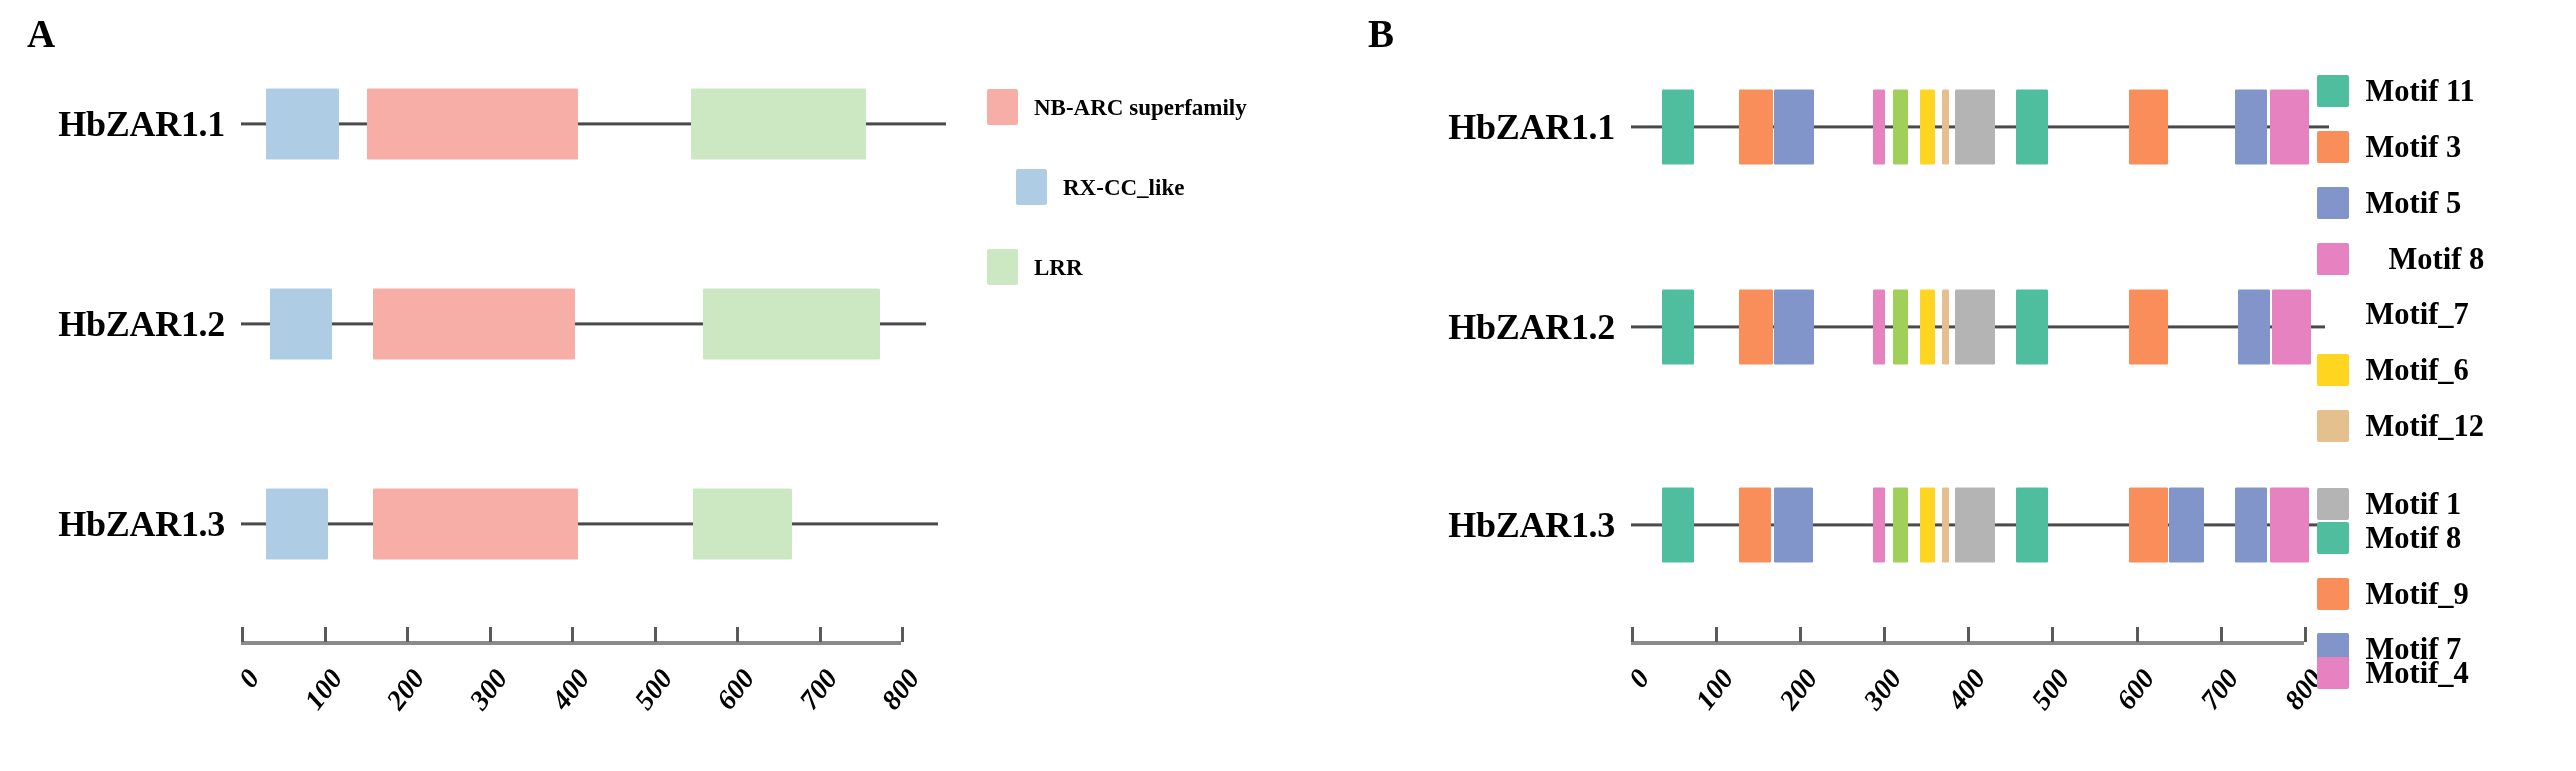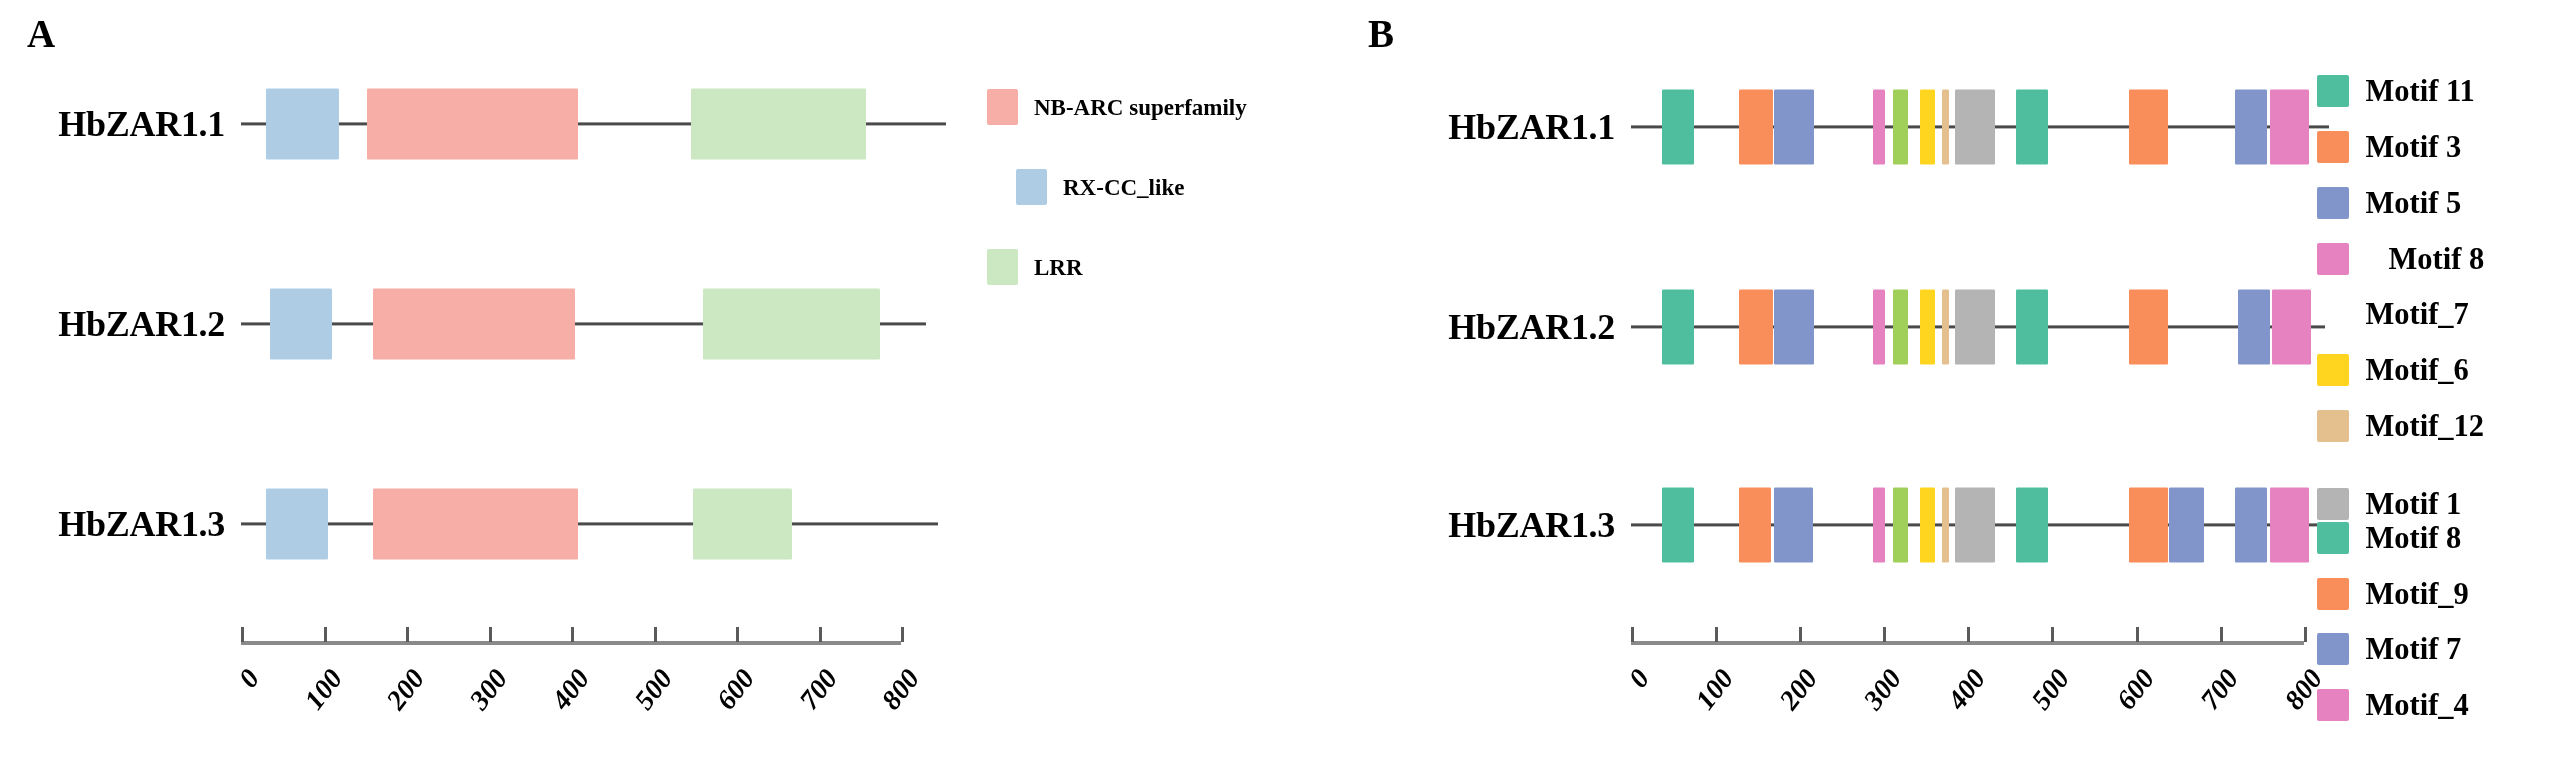--- a/index.html
+++ b/index.html
@@ -321,21 +321,21 @@
           <span class="legend-text">Motif  8</span>
         </div>
         <div class="legend-item" style="top: 503px;">
           <span class="legend-swatch" style="background: rgb(249, 142, 90);"></span>
           <span class="legend-text">Motif_9</span>
         </div>
         <div class="legend-item" style="top: 558px;">
           <span class="legend-swatch" style="background: rgb(129, 149, 203);"></span>
           <span class="legend-text">Motif  7</span>
         </div>
-        <div class="legend-item" style="top: 614px;">
+        <div class="legend-item" style="top: 582px;">
           <span class="legend-swatch" style="background: rgb(230, 130, 192);"></span>
           <span class="legend-text">Motif_4</span>
         </div>
       </div>
   </div>
 
 </div>
 
 
 </body></html>

